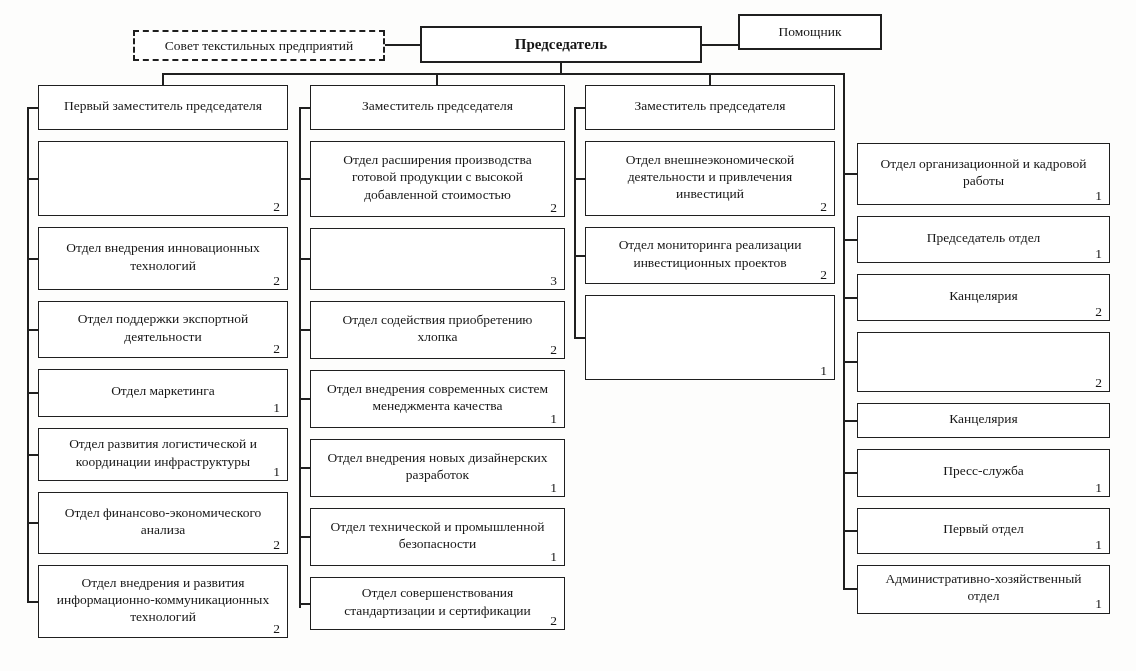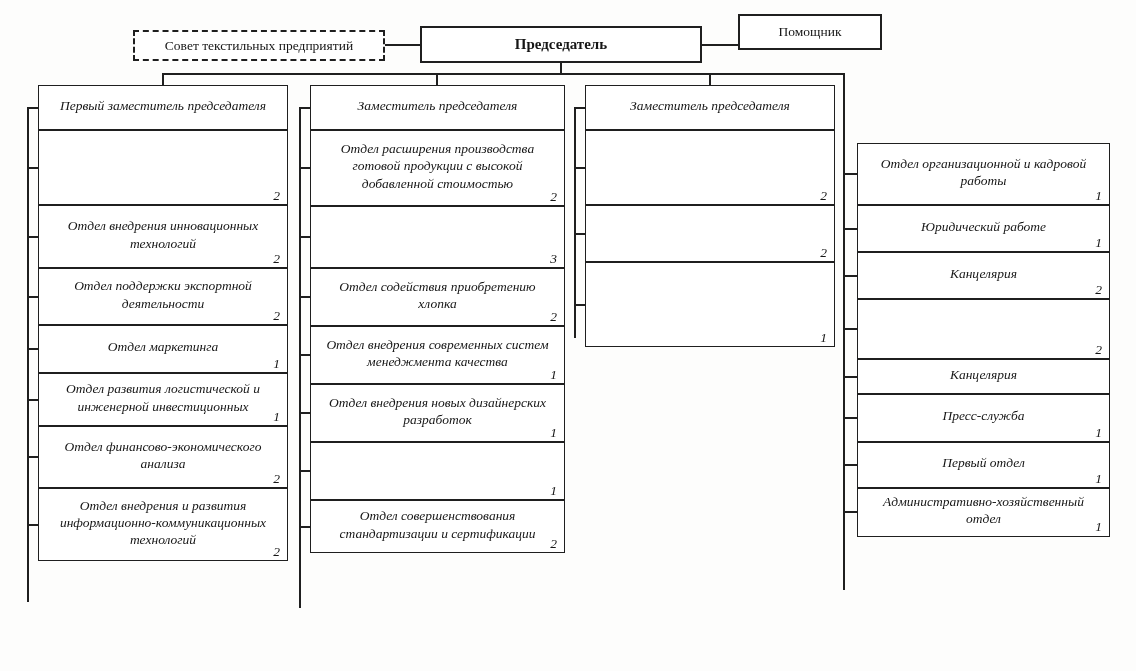--- a/index.html
+++ b/index.html
@@ -30,21 +30,21 @@
     font-size:13.5px;
     padding:2px 8px;
   }
   .tbox.dashed{border:2px dashed #1f1f1f;}
   .tbox.chairman{font-weight:bold;font-size:15px;}
 
   
   .column{
     position:absolute;
     display:flex;flex-direction:column;
-    font-style:italic;
+    gap:11px;
   }
   .spine{position:absolute;width:2px;background:#1f1f1f;left:-11px;top:0;}
   .column.staff .spine{left:-14px;}
   .box{
     position:relative;
     box-sizing:border-box;
     width:100%;
     border:1.8px solid #1f1f1f;
     background:#fff;
     display:flex;align-items:center;justify-content:center;
@@ -101,21 +101,21 @@
     </div>
     <div class="box" style="min-height:57px">
       <span>Отдел поддержки экспортной деятельности</span>
       <span class="count">2</span>
     </div>
     <div class="box" style="min-height:48px">
       <span>Отдел маркетинга</span>
       <span class="count">1</span>
     </div>
     <div class="box" style="min-height:53px">
-      <span>Отдел развития логистической и инженерной инвестиционных</span>
+      <span>Отдел развития логистической и координации инфраструктуры</span>
       <span class="count">1</span>
     </div>
     <div class="box" style="min-height:62px">
       <span>Отдел финансово-экономического анализа</span>
       <span class="count">2</span>
     </div>
     <div class="box" style="min-height:73px">
       <span>Отдел внедрения и развития информационно-коммуникационных технологий</span>
       <span class="count">2</span>
     </div>
@@ -139,52 +139,55 @@
     </div>
     <div class="box" style="min-height:58px">
       <span>Отдел внедрения современных систем менеджмента качества</span>
       <span class="count">1</span>
     </div>
     <div class="box" style="min-height:58px">
       <span>Отдел внедрения новых дизайнерских разработок</span>
       <span class="count">1</span>
     </div>
     <div class="box" style="min-height:58px">
+      <span>Отдел технической и промышленной безопасности</span>
       <span class="count">1</span>
     </div>
     <div class="box" style="min-height:53px">
       <span>Отдел совершенствования стандартизации и сертификации</span>
       <span class="count">2</span>
     </div>
   </div>
 
   <div class="column" style="left:585px;top:85px;width:250px">
     <div class="spine" style="top: 22.5px; height: 230px;"></div>
     <div class="box" style="min-height:45px">
       <span>Заместитель председателя</span>
     </div>
     <div class="box" style="min-height:75px">
+      <span>Отдел внешнеэкономической деятельности и привлечения инвестиций</span>
       <span class="count">2</span>
     </div>
     <div class="box" style="min-height:57px">
+      <span>Отдел мониторинга реализации инвестиционных проектов</span>
       <span class="count">2</span>
     </div>
     <div class="box" style="min-height:85px">
       <span class="count">1</span>
     </div>
   </div>
 
   <div class="column staff" style="left:857px;top:143px;width:253px">
     <div class="spine" style="top: -70px; height: 516.5px;"></div>
     <div class="box" style="min-height:62px">
       <span>Отдел организационной и кадровой работы</span>
       <span class="count">1</span>
     </div>
     <div class="box" style="min-height:47px">
-      <span>Юридический работе</span>
+      <span>Председатель отдел</span>
       <span class="count">1</span>
     </div>
     <div class="box" style="min-height:47px">
       <span>Канцелярия</span>
       <span class="count">2</span>
     </div>
     <div class="box" style="min-height:60px">
       <span class="count">2</span>
     </div>
     <div class="box" style="min-height:35px">

